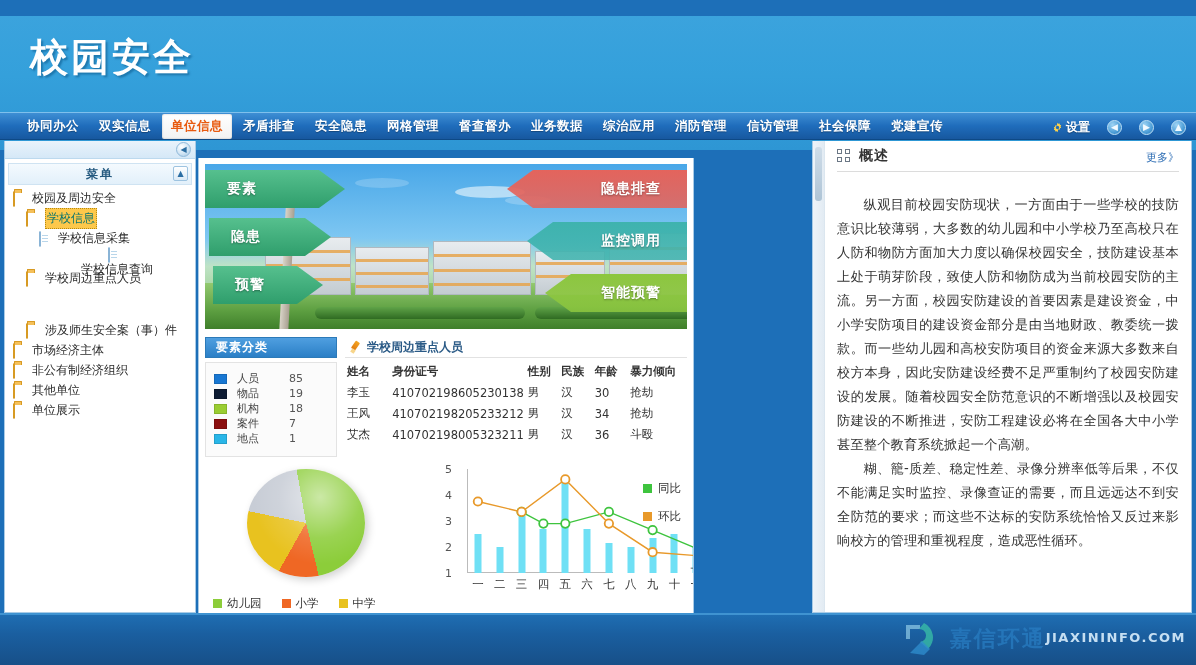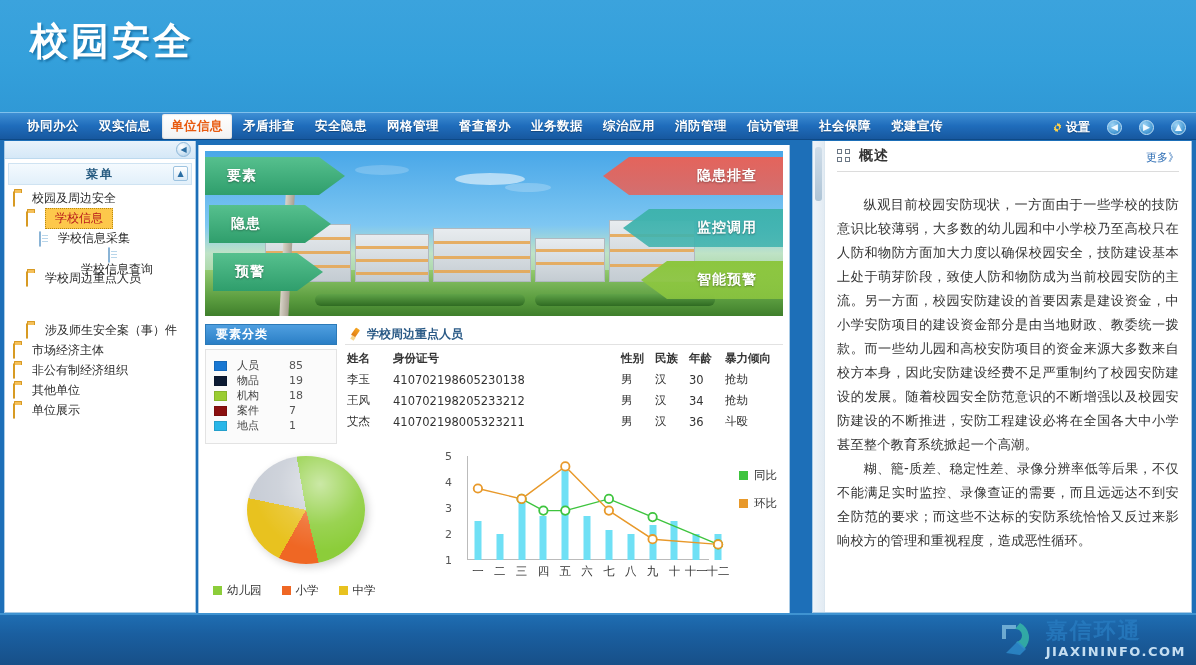--- a/index.html
+++ b/index.html
@@ -7,21 +7,21 @@
   body {
     font-family: "DejaVu Sans", "Liberation Sans", sans-serif;
     font-size: 12px;
     background: #1d6fb8;
     color:#333;
     position:relative;
   }
 
   
   .header {
-    position:absolute; left:0; top:0; width:1196px; height:134px;
+    position:absolute; left:0; top:16px; width:1196px; height:134px;
     background: linear-gradient(180deg,#3ba3dd 0%,#34a0db 45%,#2e96d4 100%);
   }
   .header-title {
     position:absolute; left:30px; top:16px;
     font-size:38px; font-weight:bold; color:#ffffff;
     letter-spacing:3px;
     text-shadow: 2px 2px 2px rgba(0,70,120,.45);
     font-family:"DejaVu Sans","Liberation Sans",sans-serif;
   }
 
@@ -104,21 +104,21 @@
     border:1px solid #9dc3e0; border-radius:2px;
     display:flex;align-items:center;justify-content:center;
     font-size:8px; color:#2b6ea3; cursor:pointer;
   }
   .tree { margin-top:3px; }
   .tnode {
     display:flex; align-items:center; height:20px; cursor:pointer;
     font-size:12px; color:#2a2a2a; white-space:nowrap;
   }
   .tnode.sel > .tlabel {
-    background:#fdc84b; color:#b91c1c; padding:1px 9px; border:1px dotted #b88a10;
+    background:#fdc84b; color:#0f766e; padding:1px 1px; border:1px dotted #b88a10;
   }
   .ico { width:15px; height:13px; margin-right:4px; flex:0 0 auto; position:relative; }
   .folder {
     width:14px;height:11px;border-radius:1px;
     background:linear-gradient(180deg,#ffd98a 0%,#f5b73d 100%);
     border:1px solid #d79a23; position:relative;
   }
   .folder:before{
     content:""; position:absolute; left:0; top:-3px; width:6px; height:3px;
     background:#f5c05a; border:1px solid #d79a23; border-bottom:none; border-radius:1px 1px 0 0;
@@ -130,21 +130,21 @@
     width:11px;height:13px;background:#ffffff;border:1px solid #8ab4d6; border-radius:1px;
     position:relative;
   }
   .page-ico:before{
     content:""; position:absolute; left:2px; top:3px; width:6px; height:1px; background:#b9d6ea;
     box-shadow:0 3px 0 #b9d6ea, 0 6px 0 #b9d6ea;
   }
 
   
   .center {
-    position:absolute; left:198px; top:4px; width:592px; height:472px;
+    position:absolute; left:198px; top:17px; width:496px; height:472px;
     background:#ffffff; border:1px solid #a9cbe6; border-top:none;
     overflow:hidden;
   }
   .banner {
     position:relative; margin:6px 6px 0 6px; height:165px; overflow:hidden;
     background:linear-gradient(180deg,#49a7e8 0%,#7ec7f2 45%,#bfe3c6 62%,#7fbe63 100%);
   }
   .sky-cloud{position:absolute;border-radius:50%;background:rgba(255,255,255,.55);}
   .bldg {
     position:absolute; bottom:34px;
@@ -312,21 +312,21 @@
   .footer {
     position:absolute; left:0; top:613px; width:1196px; height:52px;
     background: linear-gradient(180deg,#1f6fb4 0%,#1a5fa0 40%,#174f88 100%);
   }
   .footer-top-line{ position:absolute;left:0;top:0;width:1196px;height:2px;background:#3f93d1; }
   .watermark {
     position:absolute; right:10px; top:6px; display:flex; align-items:center; gap:6px;
     opacity:.95;
   }
   .wm-logo { width:44px;height:40px; position:relative; }
-  .wm-text { display:flex; flex-direction:column; line-height:1; }
+  .wm-text { display:flex; flex-direction:row; line-height:1; }
   .wm-cn { font-size:22px; font-weight:bold; color:#2a7fc4; letter-spacing:2px; opacity:.75; }
   .wm-en { font-size:13px; font-weight:bold; color:#cfe6f7; letter-spacing:1.5px; margin-top:3px; }
 </style>
 </head>
 <body>
 
 <div class="header">
   <div class="header-title">校园安全</div>
 </div>
 

